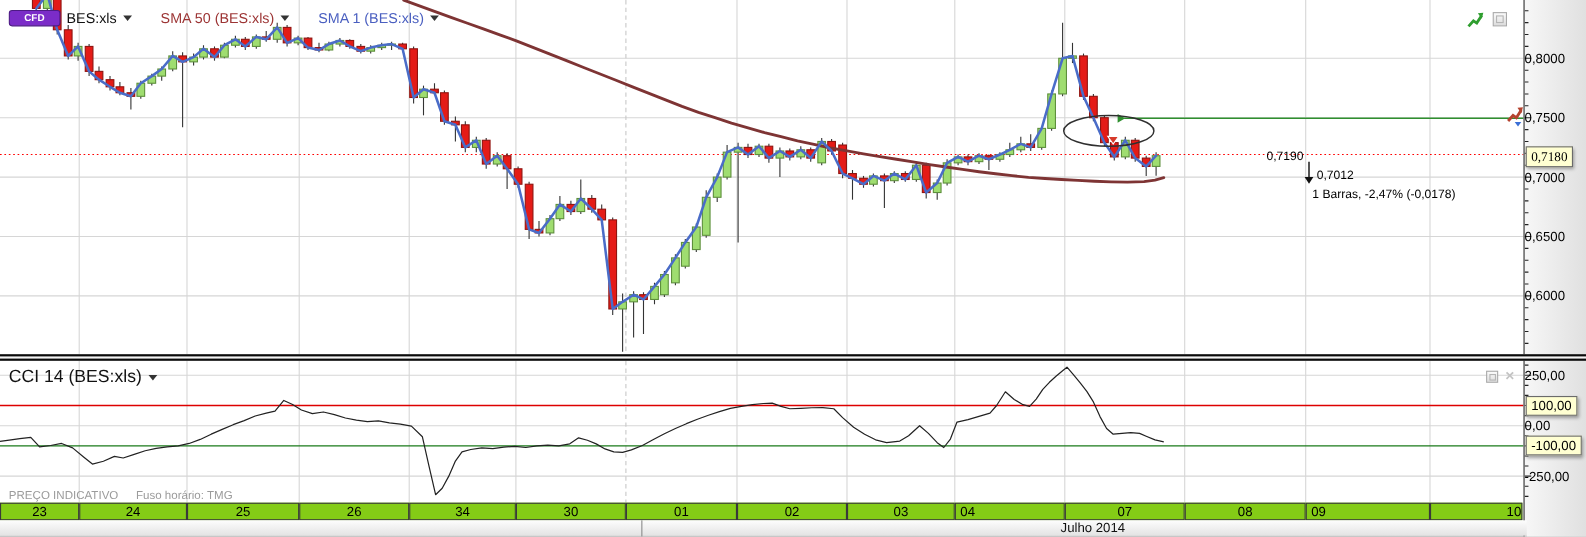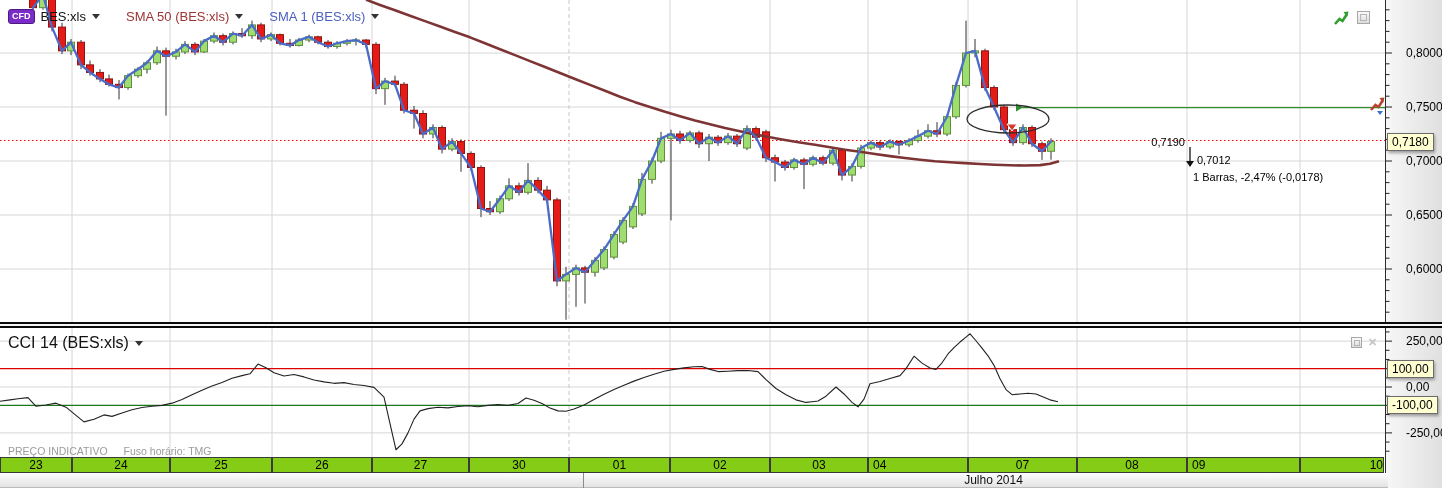--- a/index.html
+++ b/index.html
@@ -8,29 +8,29 @@
   svg{display:block;}
   .pane{position:absolute;left:0;background:#fff;}
   .gutter{position:absolute;left:1385px;width:57px;top:0;height:488px;
           background:linear-gradient(to right,#f7f7f7 0%,#e9e9e9 60%,#e0e0e0 100%);
           border-left:1px solid #2b2b2b;box-sizing:border-box;z-index:1;}
   .splitter{position:absolute;left:0;top:322px;width:1442px;height:6px;
             border-top:2px solid #0a0a0a;border-bottom:2px solid #0a0a0a;background:#f4f4f4;
             box-sizing:border-box;z-index:8;}
   .hdr{position:absolute;top:9px;left:8px;display:flex;align-items:center;z-index:9;font-size:13px;color:#111;}
   .badge{background:#7b2cc8;color:#fff;font-weight:bold;font-size:9px;line-height:11px;
-         padding:1px 3px;border-radius:3px;border:1px solid #4d1a85;margin-right:6px;}
+         padding:1px 13px;border-radius:3px;border:1px solid #4d1a85;margin-right:6px;}
   .sel{display:flex;align-items:center;cursor:default;margin-right:26px;white-space:nowrap;}
   .caret{width:0;height:0;border-left:4px solid transparent;border-right:4px solid transparent;
          border-top:5px solid #333;margin-left:6px;}
   .sma50lbl{color:#9c3434;}
   .sma1lbl{color:#4a5fc0;}
   .ccihdr{position:absolute;top:334px;left:8px;display:flex;align-items:center;z-index:9;
           font-size:16px;color:#111;}
-  .axlbl{position:absolute;left:20px;font-size:12px;color:#000;white-space:nowrap;z-index:2;}
+  .axlbl{position:absolute;left:0;font-size:12px;color:#000;white-space:nowrap;z-index:2;}
   .valbox{position:absolute;left:1px;background:#ffffd2;border:1px solid #6b6b6b;font-size:12px;
           color:#000;padding:1px 4px 1px 4px;white-space:nowrap;z-index:3;
           box-shadow:1px 2px 3px rgba(0,0,0,.35);}
   .ann{position:absolute;font-size:11px;color:#000;white-space:nowrap;z-index:7;}
   .status{position:absolute;left:8px;top:445px;font-size:10.5px;color:#9b9b9b;z-index:7;
           display:flex;gap:16px;}
   .timeaxis{position:absolute;left:0;top:457px;width:1388px;height:16px;z-index:6;}
   .daycell{position:absolute;top:0;height:14px;border:1px solid #3a3a3a;background:#84cc16;
            font-size:12px;line-height:14px;text-align:center;color:#000;}
   .monthrow{position:absolute;left:0;top:473px;width:1388px;height:15px;z-index:6;
@@ -95,21 +95,21 @@
         <line x1="0" y1="13.125" x2="6" y2="13.125" stroke="#222" stroke-width="1"></line>
         <line x1="0" y1="3.950000000000003" x2="3.5" y2="3.950000000000003" stroke="#222" stroke-width="1"></line>
       </svg>
     <div id="price-axis-labels">
         <div class="axlbl" style="top: 46px;">0,8000</div>
         <div class="axlbl" style="top: 100px;">0,7500</div>
         <div class="axlbl" style="top: 154px;">0,7000</div>
         <div class="axlbl" style="top: 208px;">0,6500</div>
         <div class="axlbl" style="top: 262px;">0,6000</div>
       </div>
-    <div class="valbox" id="current-price-box" style="top: 132.56px;">0,7180</div>
+    <div class="valbox" id="current-price-box" style="top: 132.56px; font-family: Liberation Serif, serif;">0,7180</div>
     <div class="valbox" id="cci-upper-box" style="top: 359.65px;">100,00</div>
     <div class="valbox" id="cci-lower-box" style="top: 396.35px;">-100,00</div>
     <div id="cci-axis-labels">
         <div class="axlbl" style="top: 334.125px;">250,00</div>
         <div class="axlbl" style="top: 380px;">0,00</div>
         <div class="axlbl" style="top: 425.875px;">-250,00</div>
       </div>
   </div>
 
   <div class="pane" style="top:0;width:1385px;height:322px;">
@@ -439,21 +439,21 @@
   <div class="status">
     <span>PREÇO INDICATIVO</span>
     <span>Fuso horário: TMG</span>
   </div>
 
   <div class="timeaxis" id="day-row">
       <div class="daycell" style="left: 0px; width: 70px;">23</div>
       <div class="daycell" style="left: 72px; width: 96px;">24</div>
       <div class="daycell" style="left: 170px; width: 100px;">25</div>
       <div class="daycell" style="left: 272px; width: 98px;">26</div>
-      <div class="daycell" style="left: 372px; width: 95px;">27</div>
+      <div class="daycell" style="left: 372px; width: 95px;">34</div>
       <div class="daycell" style="left: 469px; width: 98px;">30</div>
       <div class="daycell" style="left: 569px; width: 99px;">01</div>
       <div class="daycell" style="left: 670px; width: 98px;">02</div>
       <div class="daycell" style="left: 770px; width: 96px;">03</div>
       <div class="daycell" style="left: 868px; width: 94px; text-align: left; padding-left: 4px;">04</div>
       <div class="daycell" style="left: 968px; width: 107px;">07</div>
       <div class="daycell" style="left: 1077px; width: 108px;">08</div>
       <div class="daycell" style="left: 1187px; width: 107px; text-align: left; padding-left: 4px;">09</div>
       <div class="daycell" style="left: 1300px; width: 82px; text-align: right; ">10</div>
     </div>

